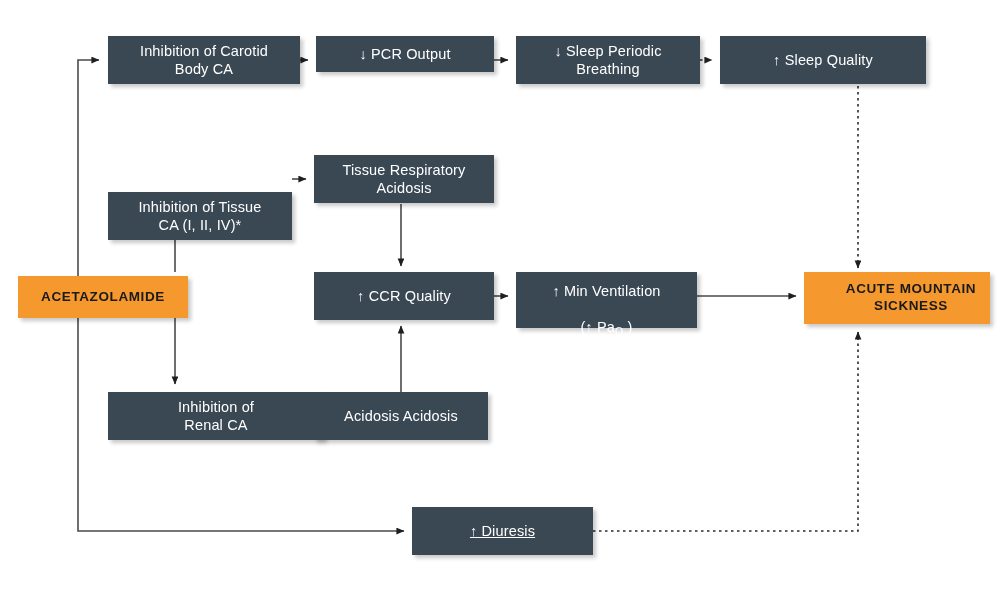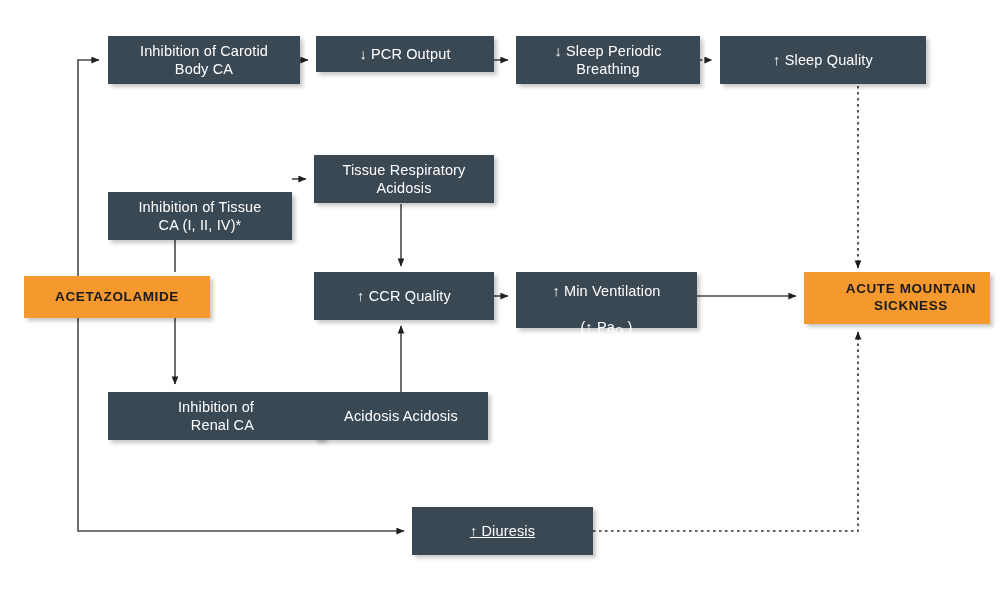--- a/index.html
+++ b/index.html
@@ -143,41 +143,41 @@
 
   <div class="node dark" style="left:108px; top:155px; width:184px; height:48px;margin-top:37px;">
     <span class="label">Inhibition of Tissue
 CA (I, II, IV)*</span>
   </div>
 
   <div class="node dark" style="left:314px; top:155px; width:180px; height:48px;">
     <span class="label">Tissue Respiratory Acidosis</span>
   </div>
 
-  <div class="node accent" style="left:24px; top:276px; width:186px; height:42px;">
+  <div class="node accent" style="left:18px; top:276px; width:170px; height:42px;">
     <span class="label">ACETAZOLAMIDE</span>
   </div>
 
   <div class="node dark" style="left:314px; top:272px; width:180px; height:48px;">
     <span class="label">↑  CCR Quality</span>
   </div>
 
   <div class="node dark" style="left:516px; top:272px; width:181px; height:56px;">
     <span class="label">
       <span>↑  Min Ventilation</span><br>
       <span><span>(↑ Pa</span><sub><span>O</span><sub>2</sub></sub><span>)</span></span>
     </span>
   </div>
 
   <div class="node accent" style="left:804px; top:272px; width:186px; height:52px;padding-left:28px;">
     <span class="label">ACUTE MOUNTAIN
 SICKNESS</span>
   </div>
 
-  <div class="node dark" style="left:108px; top:392px; width:216px; height:48px;text-align:right;">
+  <div class="node dark" style="left:108px; top:392px; width:216px; height:48px;">
     <span class="label">Inhibition of
 Renal CA</span>
   </div>
 
   <div class="node dark" style="left:314px; top:392px; width:174px; height:48px;">
     <span class="label">Acidosis Acidosis</span>
   </div>
 
   <div class="node dark" style="left:412px; top:507px; width:181px; height:48px;text-decoration:underline;">
     <span class="label">↑  Diuresis</span>

